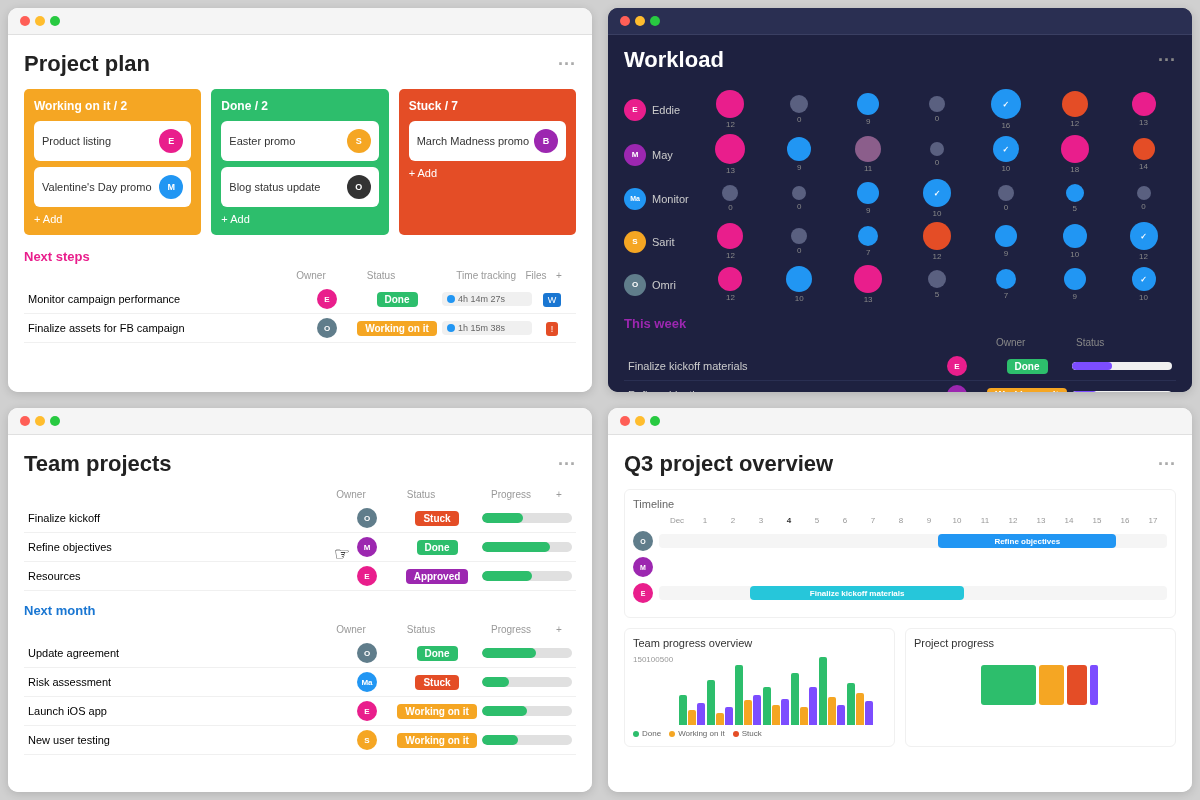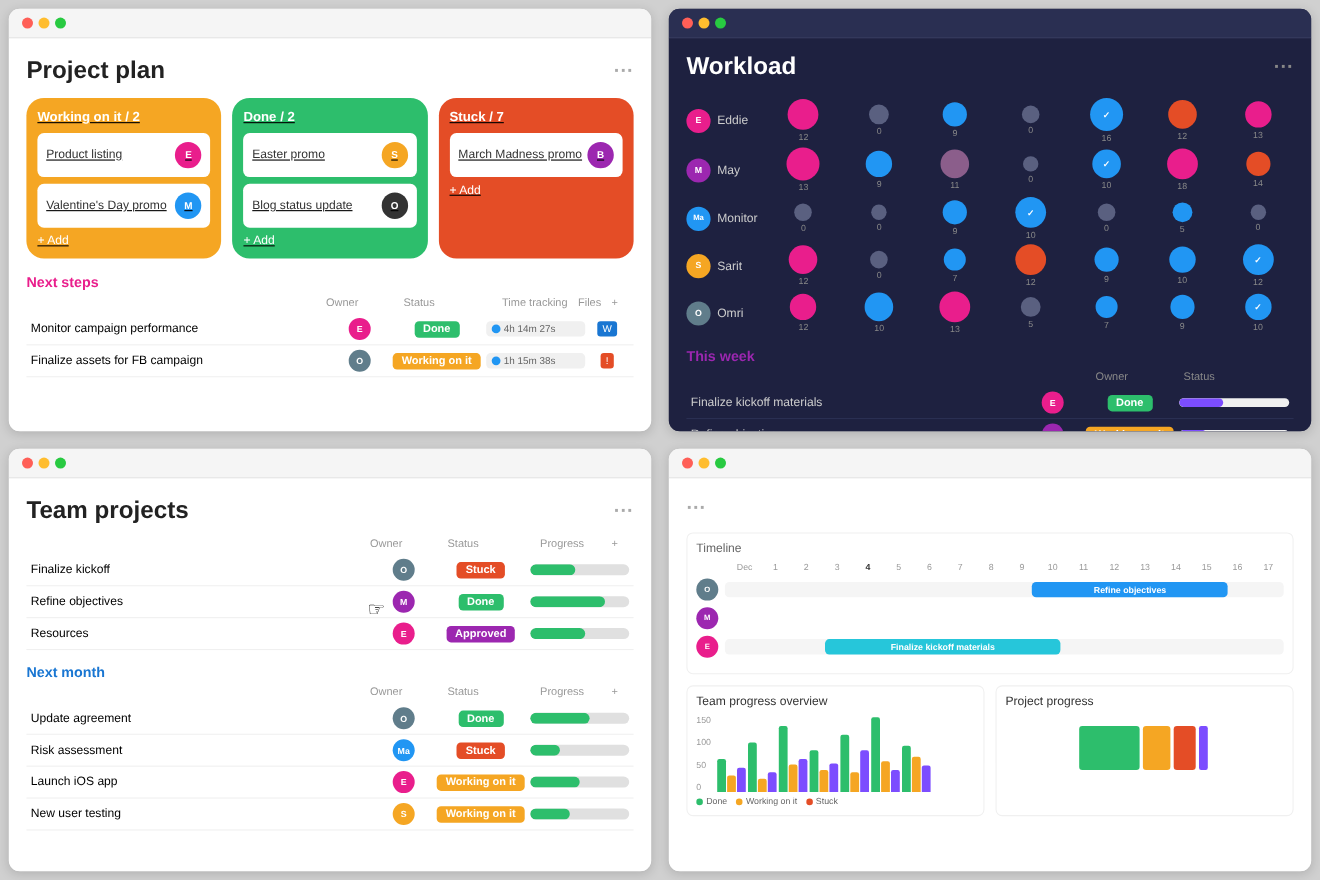--- a/index.html
+++ b/index.html
@@ -68,24 +68,23 @@
 
     .dots-menu { color: #aaa; font-size: 18px; cursor: pointer; }
 
     .kanban-board {
       display: flex;
       gap: 10px;
       margin-bottom: 14px;
     }
 
     .kanban-col {
-      border-radius: 16px;
+      border-radius: 5px;
       padding: 10px;
       flex: 1;
-      text-decoration: underline;
     }
 
     .kanban-col-orange { background: #f5a623; }
     .kanban-col-green { background: #2dbe6c; }
     .kanban-col-red { background: #e44d26; }
 
     .kanban-col-header {
       color: #fff;
       font-weight: 700;
       font-size: 12px;
@@ -370,21 +369,20 @@
       font-size: 8px;
       color: #666;
     }
 
     .legend-dot {
       width: 6px; height: 6px; border-radius: 50%;
     }
 
     .chart-y-axis {
       display: flex;
-      flex-direction: column;
       justify-content: space-between;
       height: 70px;
       font-size: 8px;
       color: #999;
       padding-right: 4px;
     }
   </style>
 </head>
 <body>
 
@@ -860,20 +858,21 @@
 <div class="window window-4">
   <div class="window-header">
     <div class="traffic-lights">
       <div class="traffic-light tl-red"></div>
       <div class="traffic-light tl-yellow"></div>
       <div class="traffic-light tl-green"></div>
     </div>
   </div>
   <div class="window-content">
     <div class="app-title">
+      <span>Q3 project overview</span>
       <span class="dots-menu">···</span>
     </div>
 
     <div class="gantt-container">
       <div class="timeline-label">Timeline</div>
       <div class="gantt-header">
         <div class="gantt-header-cell">Dec</div>
         <div class="gantt-header-cell">1</div>
         <div class="gantt-header-cell">2</div>
         <div class="gantt-header-cell">3</div>

